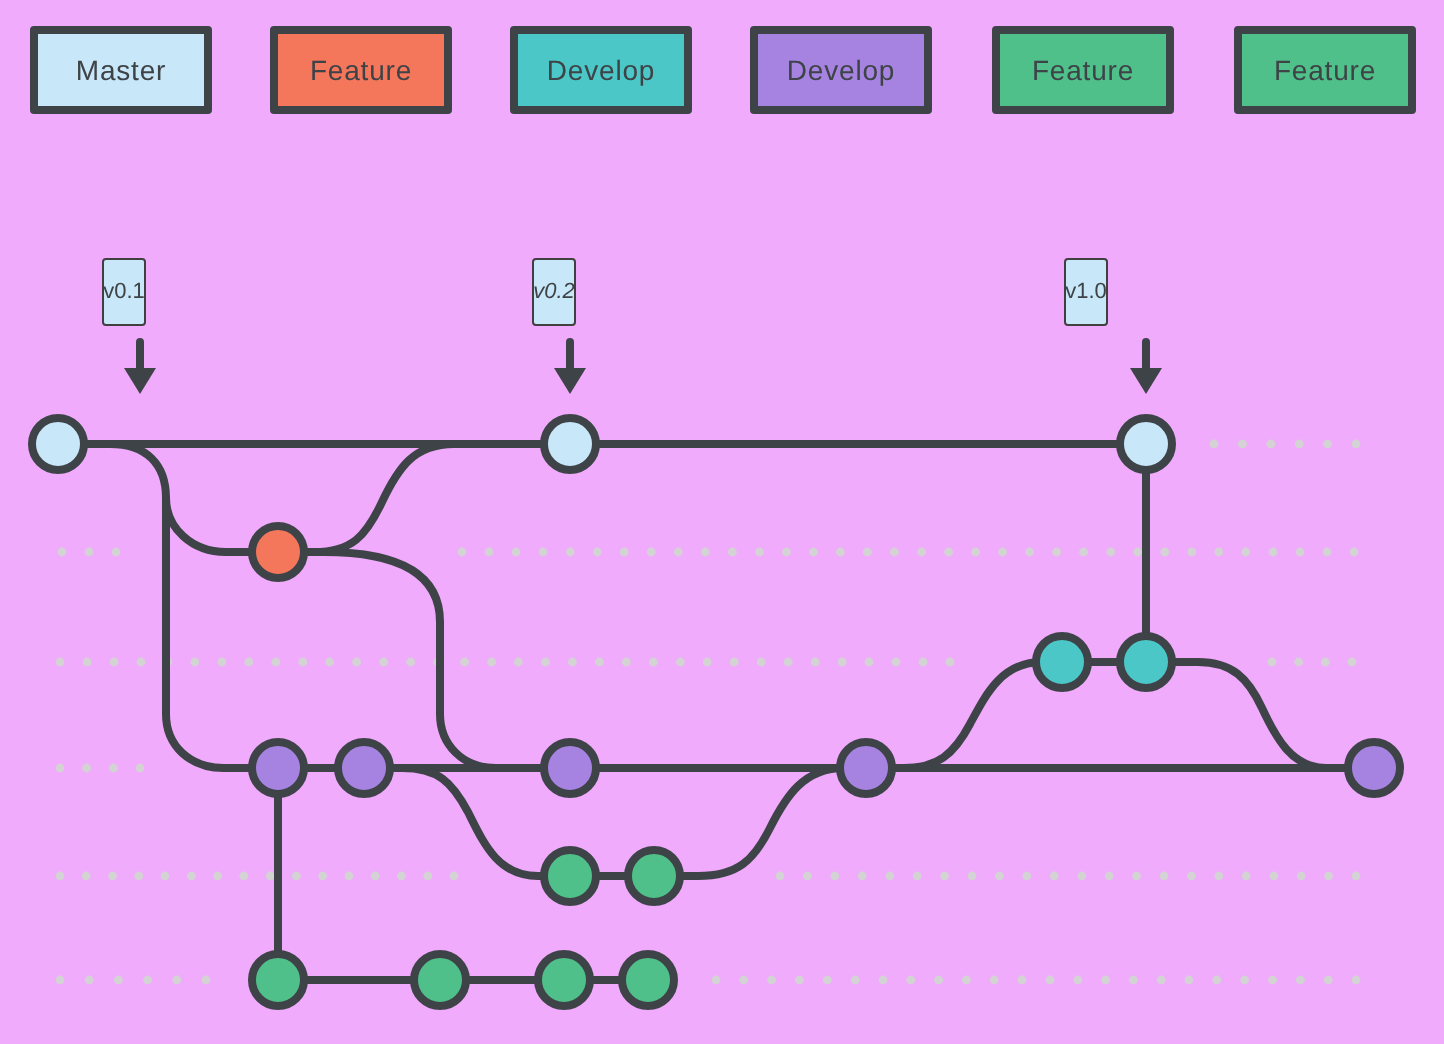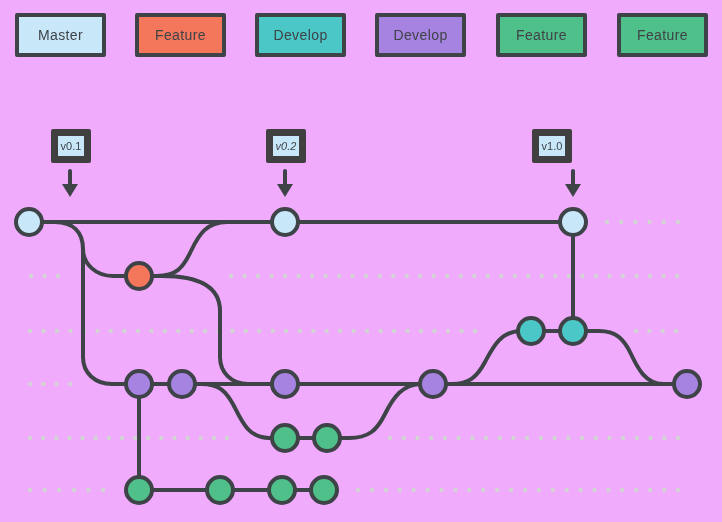--- a/index.html
+++ b/index.html
@@ -39,24 +39,24 @@
   }
   .lb-0 { left: 15px; }
   .lb-1 { left: 135px; }
   .lb-2 { left: 255px; }
   .lb-3 { left: 375px; }
   .lb-4 { left: 496px; }
   .lb-5 { left: 617px; }
   .tag {
     position: absolute;
     top: 129px;
-    width: 40px;
+    width: 22px;
     height: 34px;
     box-sizing: border-box;
-    border: 7px solid #404040;
+    border: 1px solid #404040;
     border-radius: 2px;
     background: #c8e7f9;
     display: flex;
     align-items: center;
     justify-content: center;
     font-size: 11px;
     color: #3e4347;
   }
   .tag-0 { left: 51px; }
   .tag-1 { left: 266px; font-style: italic; }

